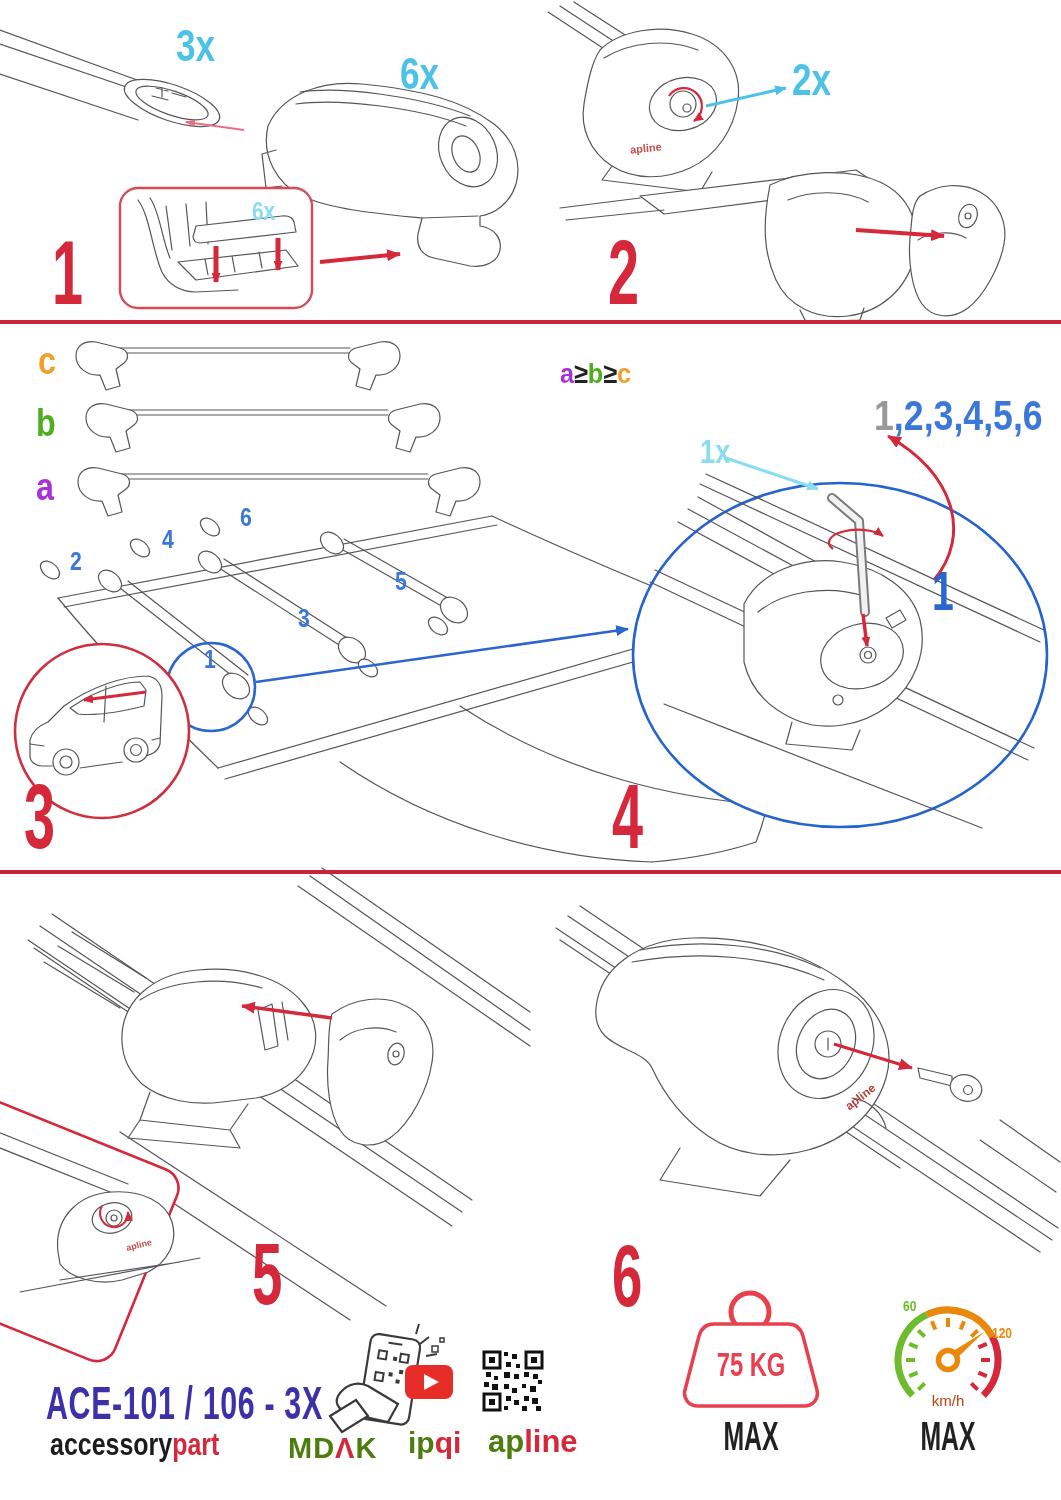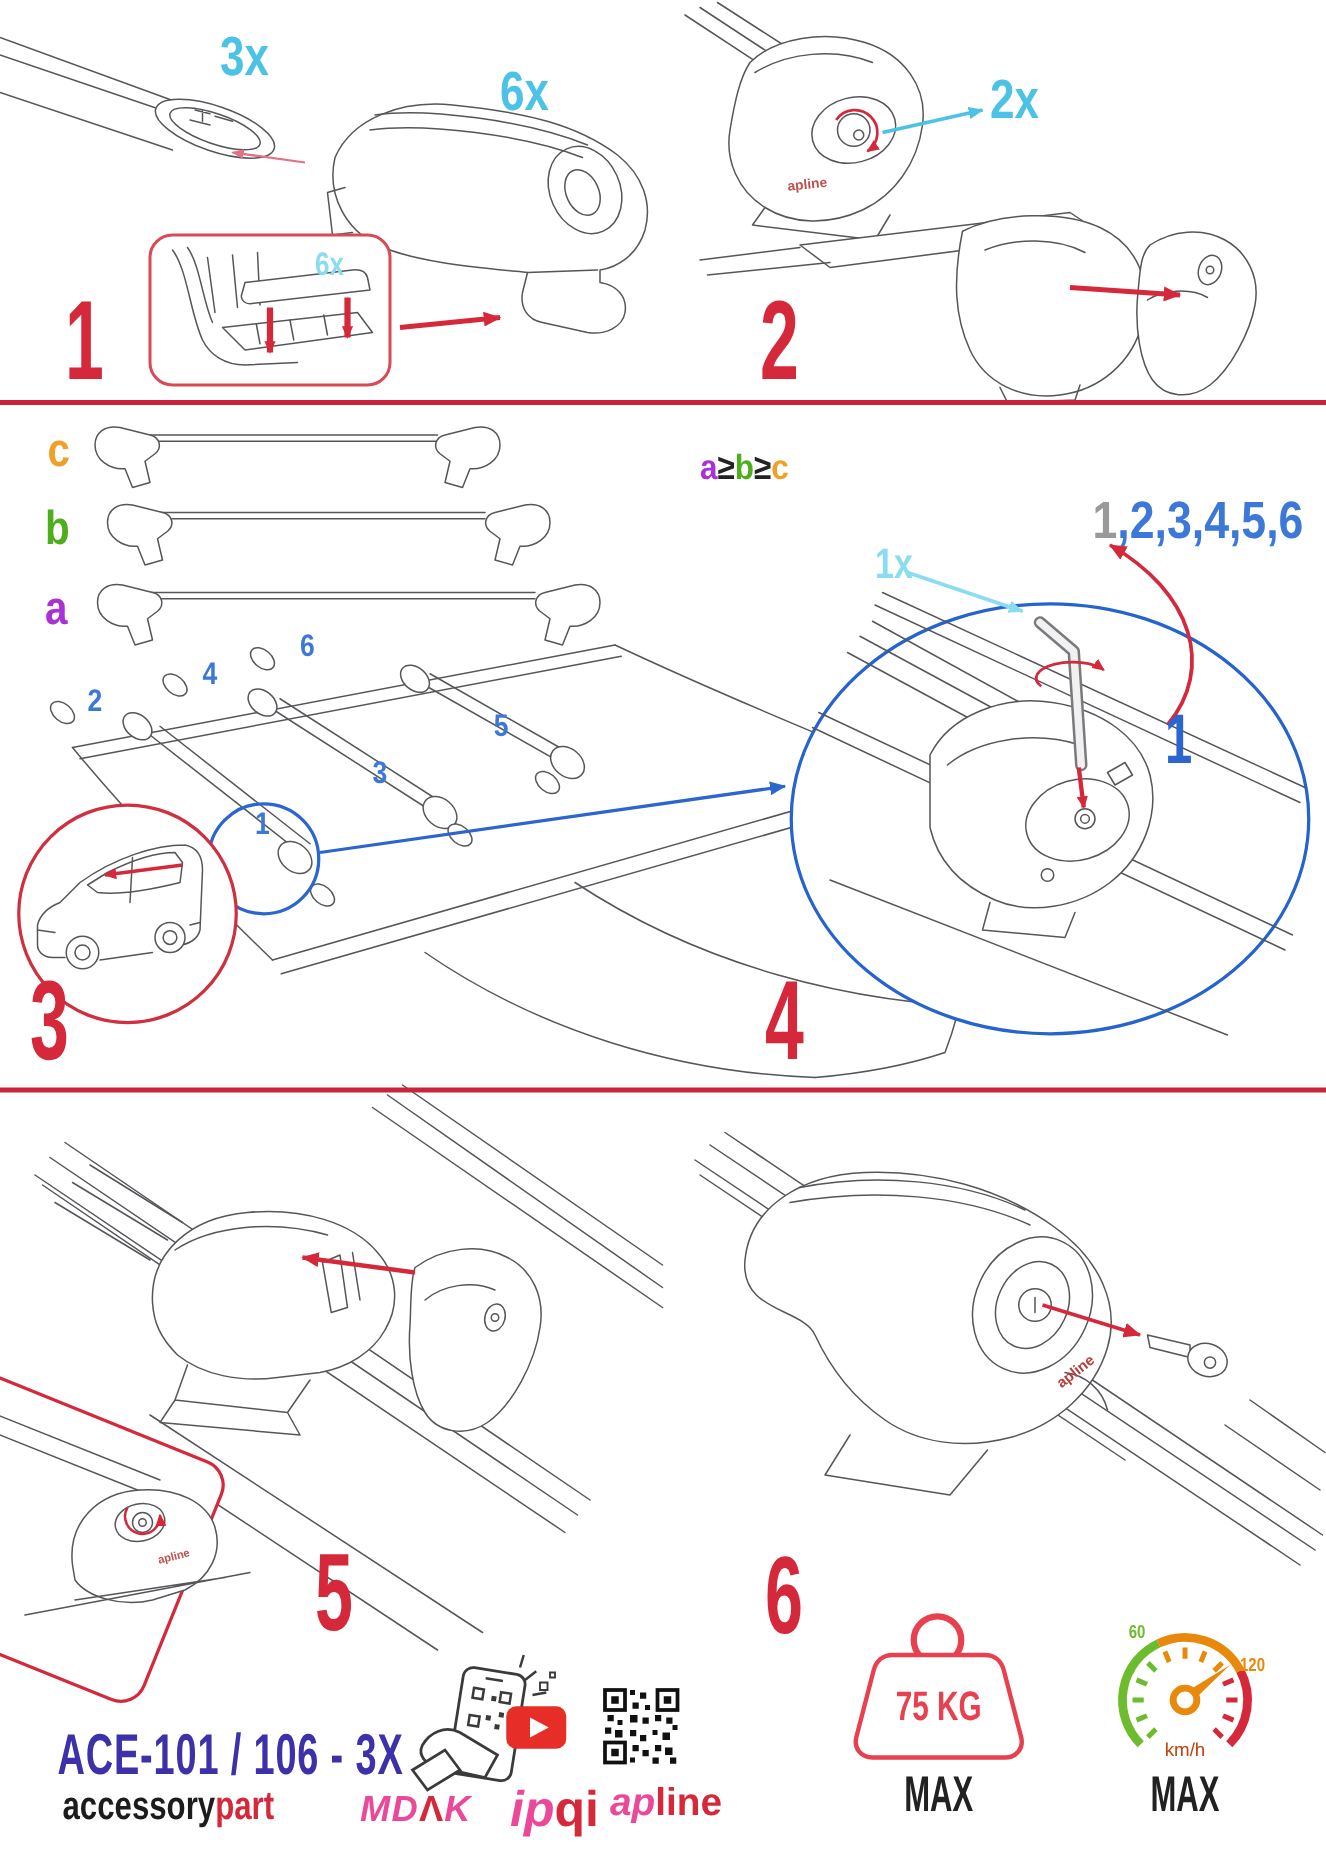--- a/index.html
+++ b/index.html
@@ -9,21 +9,21 @@
   .ln{stroke:#55565a;stroke-width:1.2;fill:none;stroke-linecap:round;stroke-linejoin:round;}
   .fw{fill:#ffffff;}
   .t{position:absolute;z-index:2;white-space:nowrap;font-family:"Liberation Sans",sans-serif;}
   .cx{display:inline-block;transform-origin:left top;}
   .num{font-weight:700;color:#d5293b;font-size:90px;line-height:1;transform:scaleX(.62);}
   .qty{font-weight:700;color:#4cc3e6;transform:scaleX(.8);line-height:1;}
   .qtyl{color:#8adcf0;}
   .posnum{font-weight:700;color:#3b78d8;font-size:25px;line-height:1;transform:scaleX(.85);}
   .ctr{text-align:center;transform-origin:center top;}
   .divider{position:absolute;left:0;width:1061px;height:4px;background:#c9243a;z-index:2;}
-  .logo-gray{color:#ec4899;font-style:italic;} .logo-red{color:#d5293b;}
+  .logo-gray{color:#4d7c0f;} .logo-red{color:#d5293b;}
 </style>
 </head>
 <body>
 
 <div id="sheet">
 
 <svg id="art" width="1061" height="1500" viewBox="0 0 1061 1500">
   <defs>
     <marker id="aRed" markerWidth="14" markerHeight="12" refX="13" refY="6" orient="auto" markerUnits="userSpaceOnUse">
           <path d="M0,0 L14,6 L0,12 Z" fill="#d5293b"></path>
@@ -300,21 +300,21 @@
 
   <span class="t cx num" style="left:252px;top:1230px;font-size:88px">5</span>
   <span class="t" style="left:126px;top:1240px;font-size:9px;font-weight:700;color:#c0504d;transform:rotate(-14deg)">apline</span>
 
   <span class="t cx num" style="left:612px;top:1232px;font-size:88px">6</span>
   <span class="t" style="left:843px;top:1090px;font-size:12px;font-weight:700;color:#b4403e;transform:rotate(-38deg)">apline</span>
 
   <span class="t cx" style="left:46px;top:1376px;font-size:46px;font-weight:700;color:#3c31a8;transform:scaleX(.66);letter-spacing:1px">ACE-101 / 106 - 3X</span>
   <span class="t cx" style="left:50px;top:1426px;font-size:32px;font-weight:700;transform:scaleX(.78)"><span style="color:#1c1c1c">accessory</span><span style="color:#d5293b">part</span></span>
   <span class="t" style="left:288px;top:1432px;font-size:29px;font-weight:700;letter-spacing:1px"><span class="logo-gray">MD</span><span style="color:#d5293b">Λ</span><span class="logo-gray">K</span></span>
-  <span class="t" style="left:408px;top:1426px;font-size:40px;font-weight:700"><span class="logo-gray">ip</span><span class="logo-red">qi</span></span>
+  <span class="t" style="left:408px;top:1426px;font-size:30px;font-weight:700"><span class="logo-gray">ip</span><span class="logo-red">qi</span></span>
   <span class="t" style="left:488px;top:1424px;font-size:31px;font-weight:700"><span class="logo-gray">ap</span><span class="logo-red">line</span></span>
 
   <span class="t ctr" style="left:681px;top:1346px;width:140px;font-size:33px;font-weight:700;color:#e8404e;transform:scaleX(.72)">75 KG</span>
   <span class="t ctr" style="left:681px;top:1414px;width:140px;font-size:40px;font-weight:700;color:#212121;transform:scaleX(.62)">MAX</span>
 
   <span class="t cx" style="left:903px;top:1297px;font-size:15px;font-weight:700;color:#6cbc2d;transform:scaleX(.8)">60</span>
   <span class="t cx" style="left:992px;top:1324px;font-size:15px;font-weight:700;color:#e8890b;transform:scaleX(.8)">120</span>
   <span class="t ctr" style="left:898px;top:1392px;width:100px;font-size:15px;color:#c2410c">km/h</span>
   <span class="t ctr" style="left:878px;top:1414px;width:140px;font-size:40px;font-weight:700;color:#212121;transform:scaleX(.62)">MAX</span>
 

